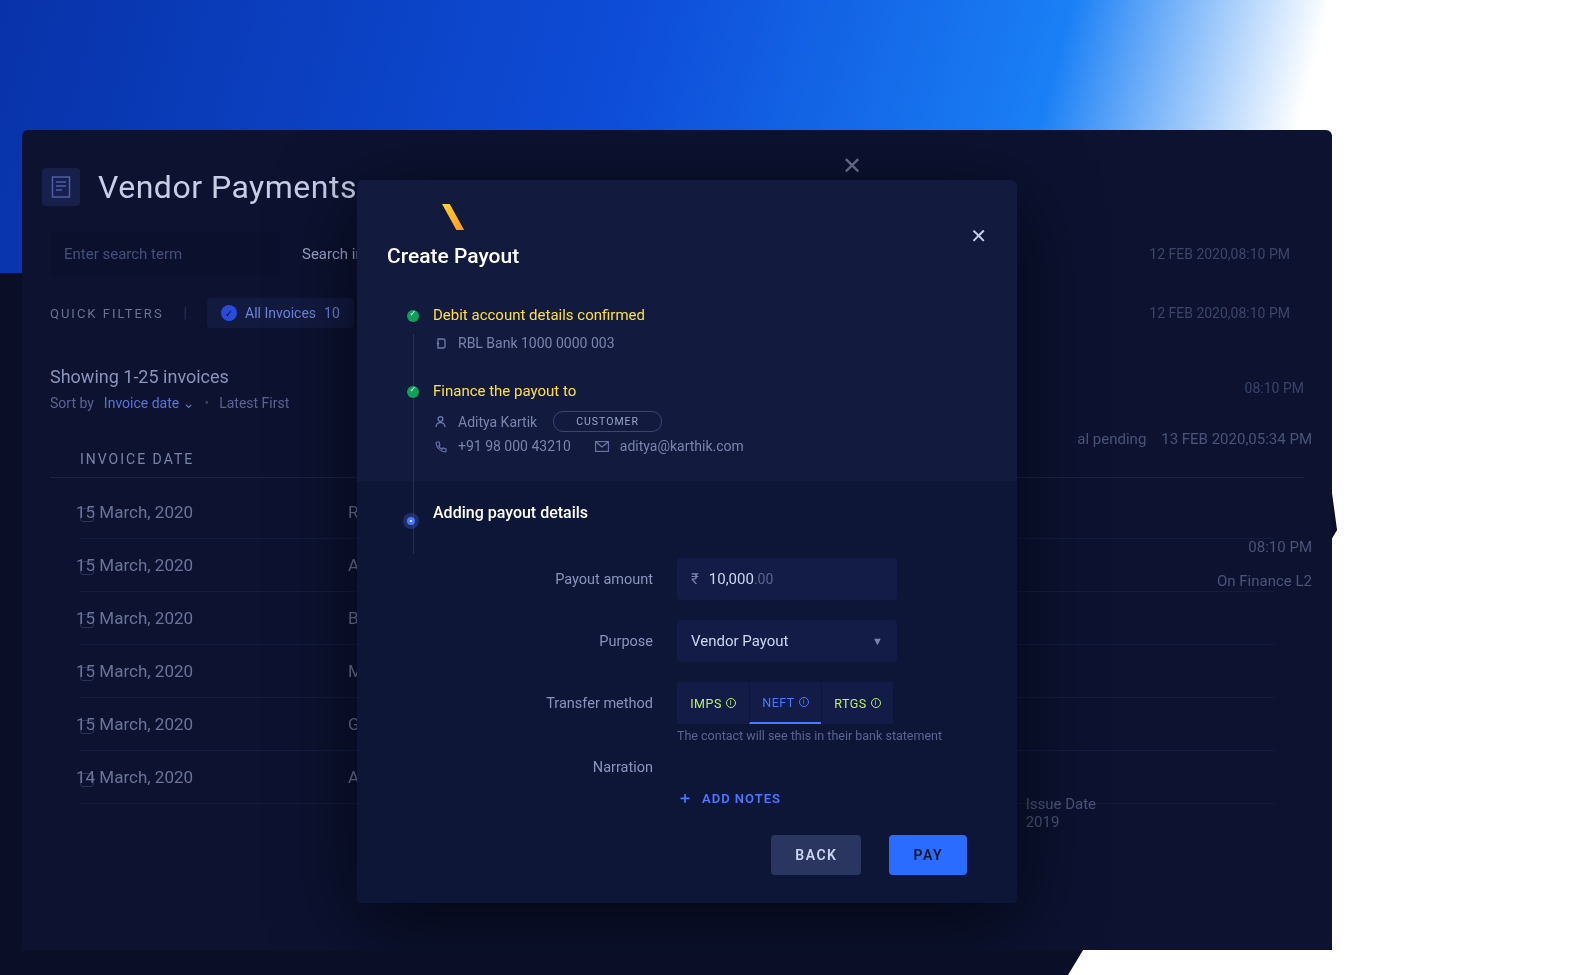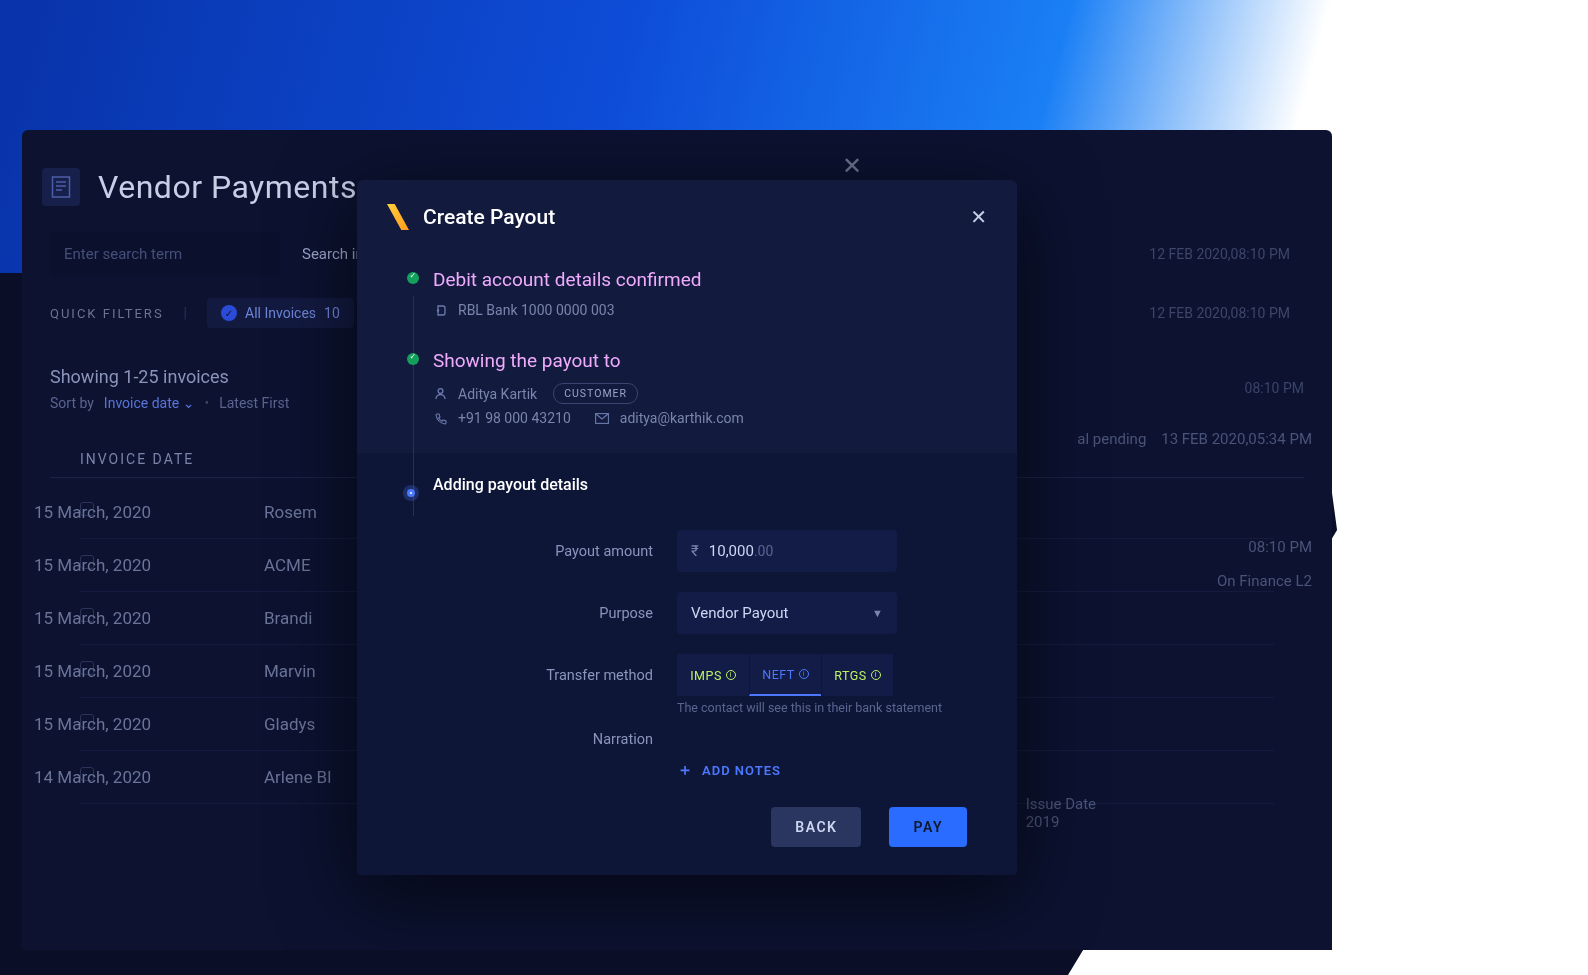--- a/index.html
+++ b/index.html
@@ -55,55 +55,55 @@
   .check { width: 16px; height: 16px; border-radius: 50%; background: #2a4ad8; display: inline-flex; align-items: center; justify-content: center; font-size: 10px; color: #0c1230; }
 
   .listing { padding: 18px 28px 0 28px; }
   .showing { color: #8a94b8; font-size: 18px; margin-bottom: 8px; }
   .sortline { display: flex; align-items: center; gap: 10px; color: #5a6490; font-size: 14px; margin-bottom: 30px; }
   .sortlink { color: #5a74d8; }
   .dot { color: #3a4468; }
 
   .table-head { display: flex; gap: 180px; padding: 10px 30px; color: #7a84a8; font-size: 14px; letter-spacing: 2px; border-bottom: 1px solid #1a2248; }
   .table-body { padding: 8px 30px; }
-  .trow { display: flex; gap: 70px; padding: 16px 0; color: #6a7498; font-size: 17px; border-bottom: 1px solid #141b3e; align-items: flex-start; }
+  .trow { display: flex; gap: 112px; padding: 16px 0; color: #6a7498; font-size: 17px; border-bottom: 1px solid #141b3e; align-items: flex-end; }
   .trow .chk { width: 14px; height: 14px; border: 1.5px solid #2a3358; border-radius: 3px; margin-right: -130px; }
   .trow .date { width: 160px; }
   .trow .vendor { width: 200px; }
 
   .side-meta { position: absolute; right: 28px; top: 250px; color: #3a4468; font-size: 14px; display: flex; flex-direction: column; gap: 28px; text-align: right; }
 
   
   .modal {
     position: absolute; left: 335px; top: 50px; width: 660px;
     background: #121a3e; border-radius: 6px; color: #c7cee6;
     box-shadow: 0 20px 80px rgba(0,0,0,.6);
   }
   .modal-head { display: flex; align-items: center; justify-content: space-between; padding: 24px 30px 10px 30px; }
-  .modal-head-left { display: flex; align-items: center; gap: 14px; }
+  .modal-head-left { display: flex; align-items: center; gap: 14px; flex-direction: column; }
   .modal-logo {
     width: 22px; height: 26px;
     background: linear-gradient(135deg, #ffd23a 0%, #ff9a1f 100%);
     clip-path: polygon(0 0, 35% 0, 100% 100%, 65% 100%);
   }
   .modal-title { font-size: 21px; color: #fff; font-weight: 500; }
   .modal-x { color: #c7cee6; font-size: 20px; cursor: pointer; }
 
   .steps { padding: 18px 30px 0 50px; position: relative; }
   .step { position: relative; padding: 10px 0 18px 26px; font-size: 14.5px; }
   .step-dot { position: absolute; left: 0; top: 14px; width: 12px; height: 12px; border-radius: 50%; }
   .dot-done { background: #13a05c; }
   .dot-done::after { content: "✓"; color: #fff; font-size: 8px; position: absolute; left: 2.5px; top: -1px; }
   .dot-active { background: #fff; box-shadow: 0 0 0 4px rgba(76,120,255,.25); border: 3px solid #4c78ff; width: 8px; height: 8px; top: 14px; }
   .step-vline { position: absolute; left: 55.5px; top: 56px; width: 1px; height: 220px; background: #243060; }
-  .step-title { color: #f0abfc; font-size: 19px; margin-bottom: 8px; }
+  .step-title { color: #fde047; font-size: 15px; margin-bottom: 8px; }
   .step-title.white { color: #fff; font-weight: 500; font-size: 16px; }
   .sub { display: flex; align-items: center; gap: 10px; color: #7a84ac; font-size: 14px; padding: 3px 0; }
   .sub .ico { width: 15px; height: 15px; display: inline-flex; align-items: center; justify-content: center; color: #6c7aac; }
-  .badge { font-size: 10.5px; letter-spacing: 1px; color: #9aa4c8; border: 1px solid #3a4572; padding: 3px 10px; border-radius: 10px; margin-left: 6px; }
+  .badge { font-size: 10.5px; letter-spacing: 1px; color: #9aa4c8; border: 1px solid #3a4572; padding: 3px 22px; border-radius: 10px; margin-left: 6px; }
 
   .active-panel { background: #0e1638; margin: 6px -30px 0 -50px; padding: 22px 50px 26px 50px; border-radius: 4px; }
   .form-row { display: flex; align-items: center; gap: 24px; padding: 10px 0; }
   .form-label { width: 246px; text-align: right; color: #8a94bc; font-size: 14.5px; }
   .field { width: 220px; height: 42px; background: #121c46; border-radius: 4px; display: flex; align-items: center; padding: 0 14px; color: #cdd6f2; font-size: 15px; }
   .field .rupee { color: #7a84ac; margin-right: 10px; font-size: 15px; }
   .field .cents { color: #5a6490; font-size: 14px; }
   .sel { justify-content: space-between; cursor: pointer; }
   .chev { color: #7a84ac; font-size: 11px; }
   .seg { display: flex; gap: 0; }
@@ -251,21 +251,21 @@
                 <path d="M4 2 h5 a2 2 0 0 1 2 2 v5 a2 2 0 0 1 -2 2 h-5 z" fill="none" stroke="#6c7aac" stroke-width="1.3"></path>
                 <circle cx="4" cy="6.5" r="1.2" fill="#6c7aac"></circle>
               </svg>
           </span>
           <span>RBL Bank 1000 0000 003</span>
         </div>
       </div>
 
       <div class="step">
         <span class="step-dot dot-done"></span>
-        <div class="step-title">Showing the payout to</div>
+        <div class="step-title">Finance the payout to</div>
         <div class="sub">
           <span class="ico">
             <svg width="13" height="13" viewBox="0 0 13 13">
                 <circle cx="6.5" cy="4" r="2.4" fill="none" stroke="#6c7aac" stroke-width="1.3"></circle>
                 <path d="M2 12 a4.5 4.5 0 0 1 9 0" fill="none" stroke="#6c7aac" stroke-width="1.3"></path>
               </svg>
           </span>
           <span>Aditya Kartik</span>
           <span class="badge">CUSTOMER</span>
         </div>

